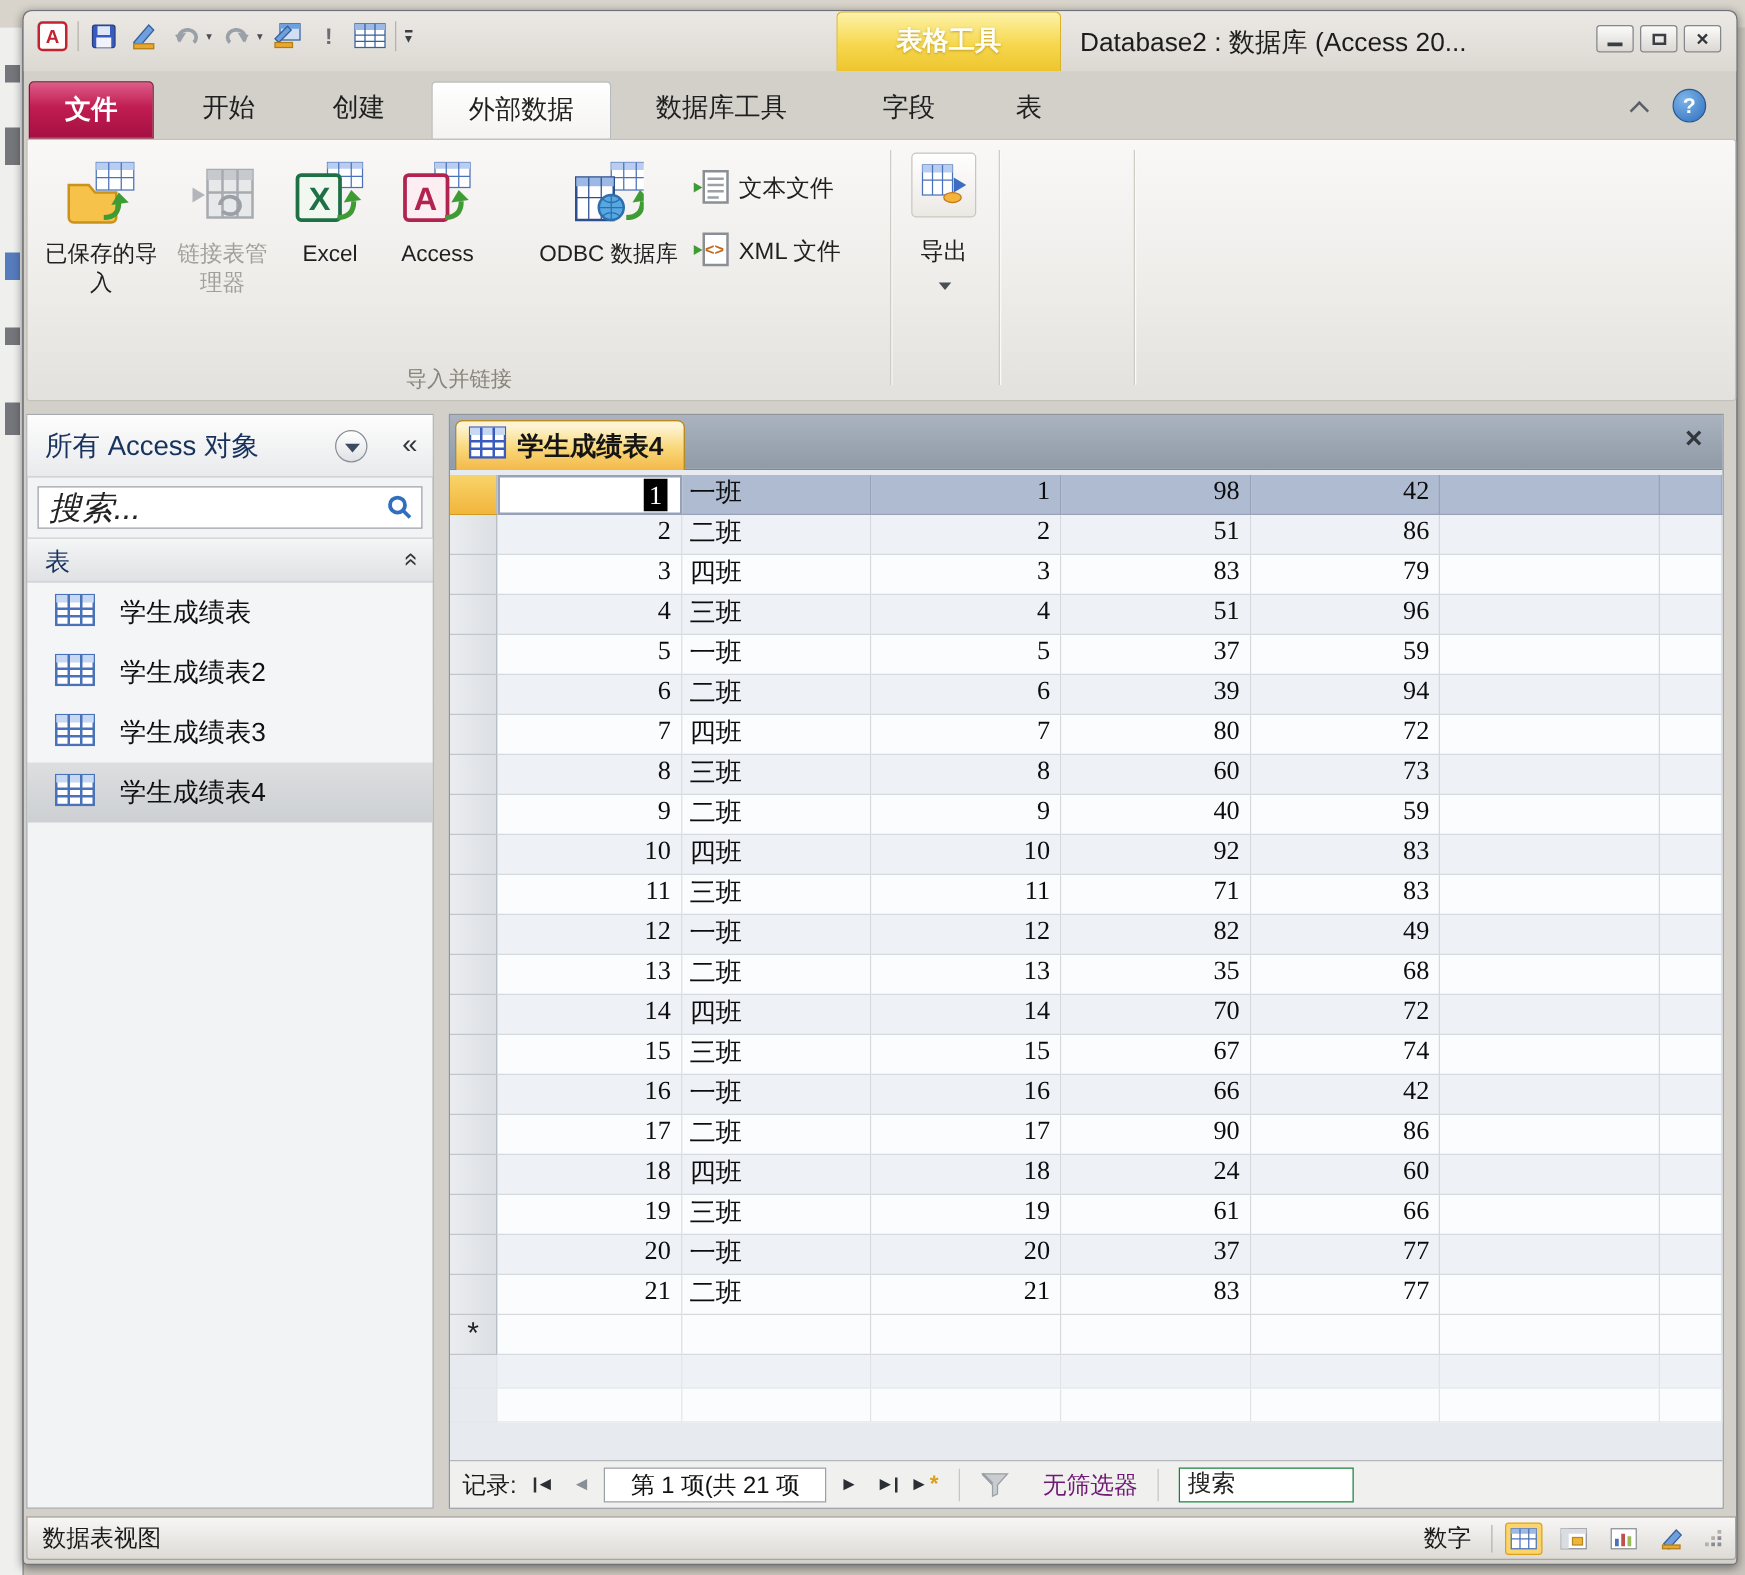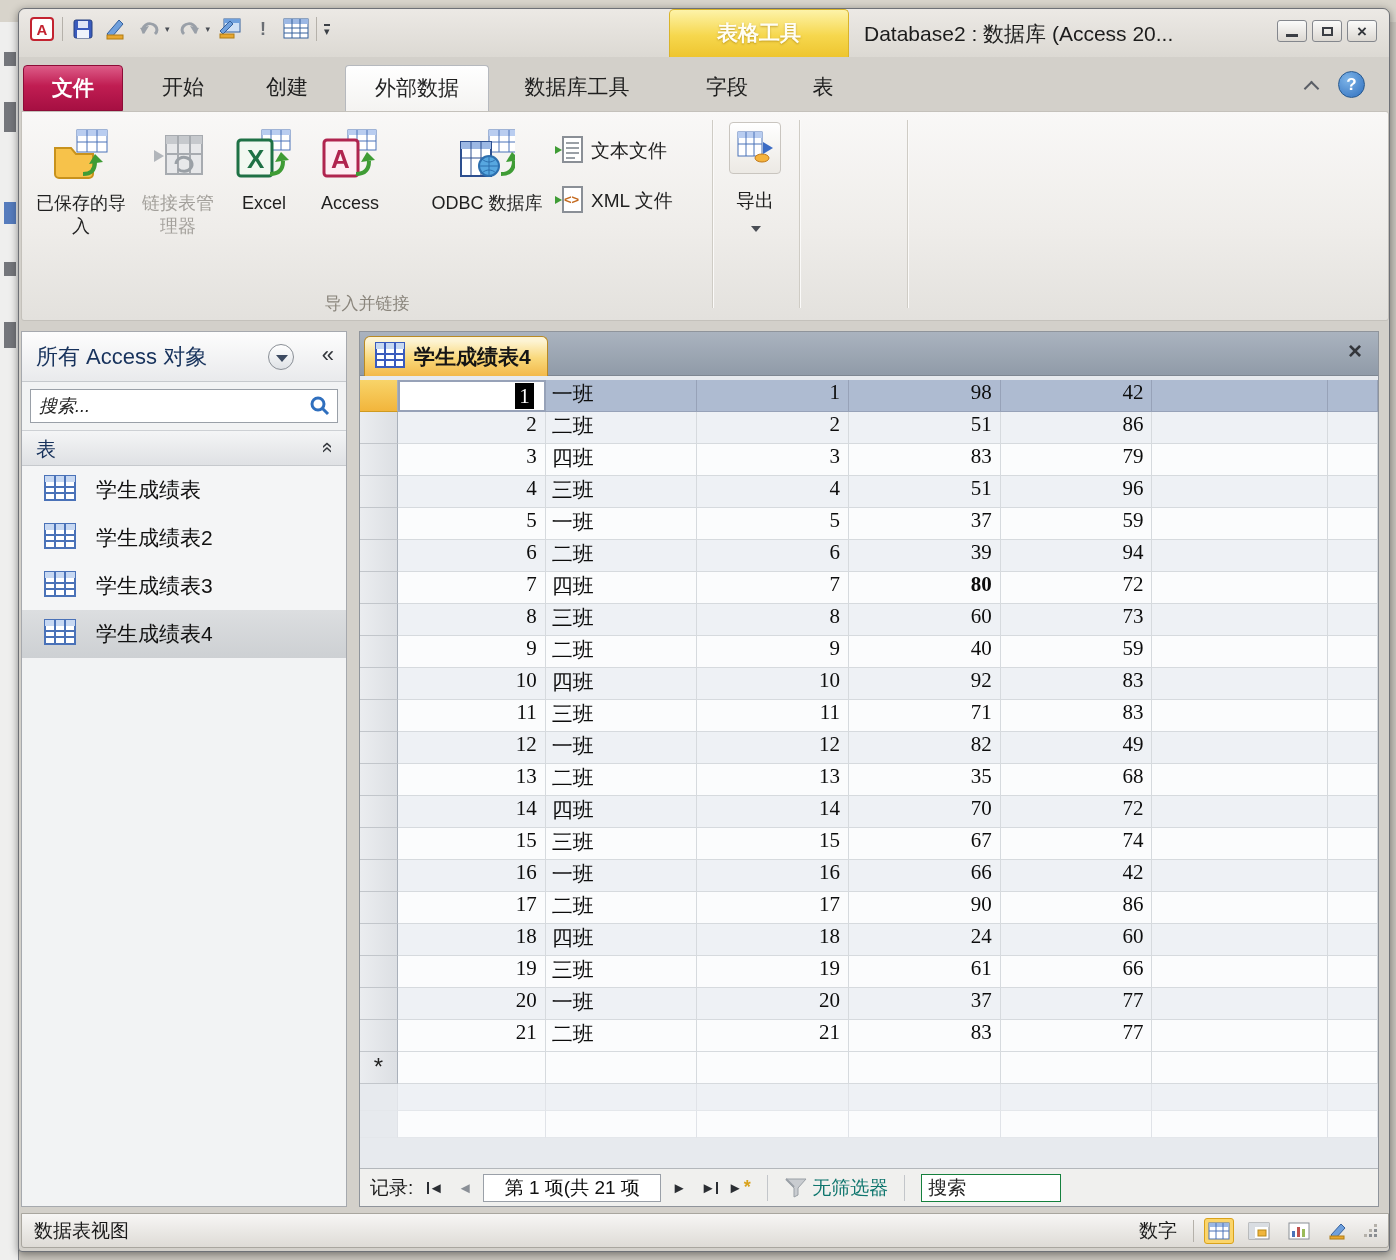--- a/index.html
+++ b/index.html
@@ -87,21 +87,21 @@
   .nav-header { position:relative; height:50px; background:linear-gradient(#fdfdfd,#e9eaec);
     border-bottom:1px solid #c6c9cd; }
   .nav-header .ntitle { position:absolute; left:14px; top:10px; font-size:22px; color:#17325c; }
   .nav-dd { position:absolute; right:52px; top:12px; width:26px; height:26px; border:1px solid #8a8f96;
     border-radius:50%; background:linear-gradient(#fff,#dfe2e6); }
   .nav-dd::before { content:""; position:absolute; left:7px; top:10px; width:0; height:0;
     border-left:6px solid transparent; border-right:6px solid transparent; border-top:7px solid #3c4a61; }
   .nav-shutter { position:absolute; right:12px; top:10px; font-size:22px; color:#33363b; }
   .nav-search { position:relative; height:48px; padding:7px 8px; }
   .nav-search input { width:100%; height:34px; border:1px solid #9aa0a8; background:#fff;
-    font-size:18px; padding:0 34px 0 8px; font-style:italic; color:#222;
+    font-size:26px; padding:0 34px 0 8px; font-style:italic; color:#222;
     font-family:"Liberation Sans","DejaVu Sans",sans-serif; }
   .nav-search input::placeholder { color:#222; font-style:italic; opacity:1; }
   .nav-search svg { position:absolute; right:16px; top:14px; }
   .nav-section { position:relative; height:36px; background:linear-gradient(#f4f5f6,#dfe1e4);
     border-top:1px solid #cdd0d4; border-bottom:1px solid #c6c9cd; }
   .nav-section .stitle { position:absolute; left:14px; top:5px; font-size:20px; color:#17325c; }
   .nav-section .chev2 { position:absolute; right:12px; top:5px; font-size:20px; color:#33363b;
     display:inline-block; transform:rotate(90deg); }
   .nav-list { }
   .nav-item { display:flex; align-items:center; height:48px; padding-left:22px; gap:20px; background:#f4f5f6; }
@@ -153,21 +153,21 @@
   .recnav { position:absolute; left:0; bottom:0; right:0; height:38px; background:#f0f0ee;
     border-top:1px solid #b3b7bb; display:flex; align-items:center; padding-left:10px; gap:6px; }
   .recnav .rlabel { font-size:19px; color:#1a1a1a; margin-right:4px; }
   .rnbtn { width:24px; height:24px; display:flex; align-items:center; justify-content:center;
     font-size:15px; color:#2b2e33; }
   .rnbtn .bar { width:2px; height:12px; background:#2b2e33; }
   .recpos { width:178px; height:28px; border:1px solid #9aa0a8; background:#fff; font-size:19px;
     text-align:center; font-family:"Liberation Sans",sans-serif; color:#111; }
   .newstar { color:#d9a21b; font-weight:bold; font-size:18px; margin-left:1px; }
   .rnsep { width:1px; height:26px; background:#c3c6ca; margin:0 10px; }
-  .nofilter { display:flex; align-items:center; gap:4px; color:#0f766e; font-size:19px;justify-content:flex-end; }
+  .nofilter { display:flex; align-items:center; gap:26px; color:#701a75; font-size:19px;justify-content:flex-end; }
   .recsearch { width:140px; height:28px; border:1px solid #15803d; background:#fff; font-size:19px; padding:0 6px;
     font-family:"Liberation Sans",sans-serif; }
   .recsearch::placeholder { color:#222; opacity:1; }
 
   
   .statusbar { position:absolute; left:2px; bottom:3px; width:1368px; height:35px;
     background:linear-gradient(#f7f6f5,#dedbd6); border:1px solid #a9a69f; border-radius:0 0 3px 3px;
     display:flex; align-items:center; }
   .statusbar .sview { font-size:19px; color:#1a1a1a; padding-left:12px; }
   .sb-right { margin-left:auto; display:flex; align-items:center; gap:10px; padding-right:10px; }
@@ -566,21 +566,21 @@
           <div class="gc data num" style="width: 152px;">39</div>
           <div class="gc data num" style="width: 152px;">94</div>
           <div class="gc data" style="width: 176px;"></div>
           <div class="gc data" style="width: 50px;"></div>
         </div>
         <div class="grow band0">
           <div class="gc rowsel" style="width: 38px;"></div>
           <div class="gc data num" style="width: 148px;">7</div>
           <div class="gc data txt" style="width: 152px;">四班</div>
           <div class="gc data num" style="width: 152px;">7</div>
-          <div class="gc data num" style="width: 152px; font-weight: bold;">80</div>
+          <div class="gc data num" style="width: 152px;">80</div>
           <div class="gc data num" style="width: 152px;">72</div>
           <div class="gc data" style="width: 176px;"></div>
           <div class="gc data" style="width: 50px;"></div>
         </div>
         <div class="grow band1">
           <div class="gc rowsel" style="width: 38px;"></div>
           <div class="gc data num" style="width: 148px;">8</div>
           <div class="gc data txt" style="width: 152px;">三班</div>
           <div class="gc data num" style="width: 152px;">8</div>
           <div class="gc data num" style="width: 152px;">60</div>

